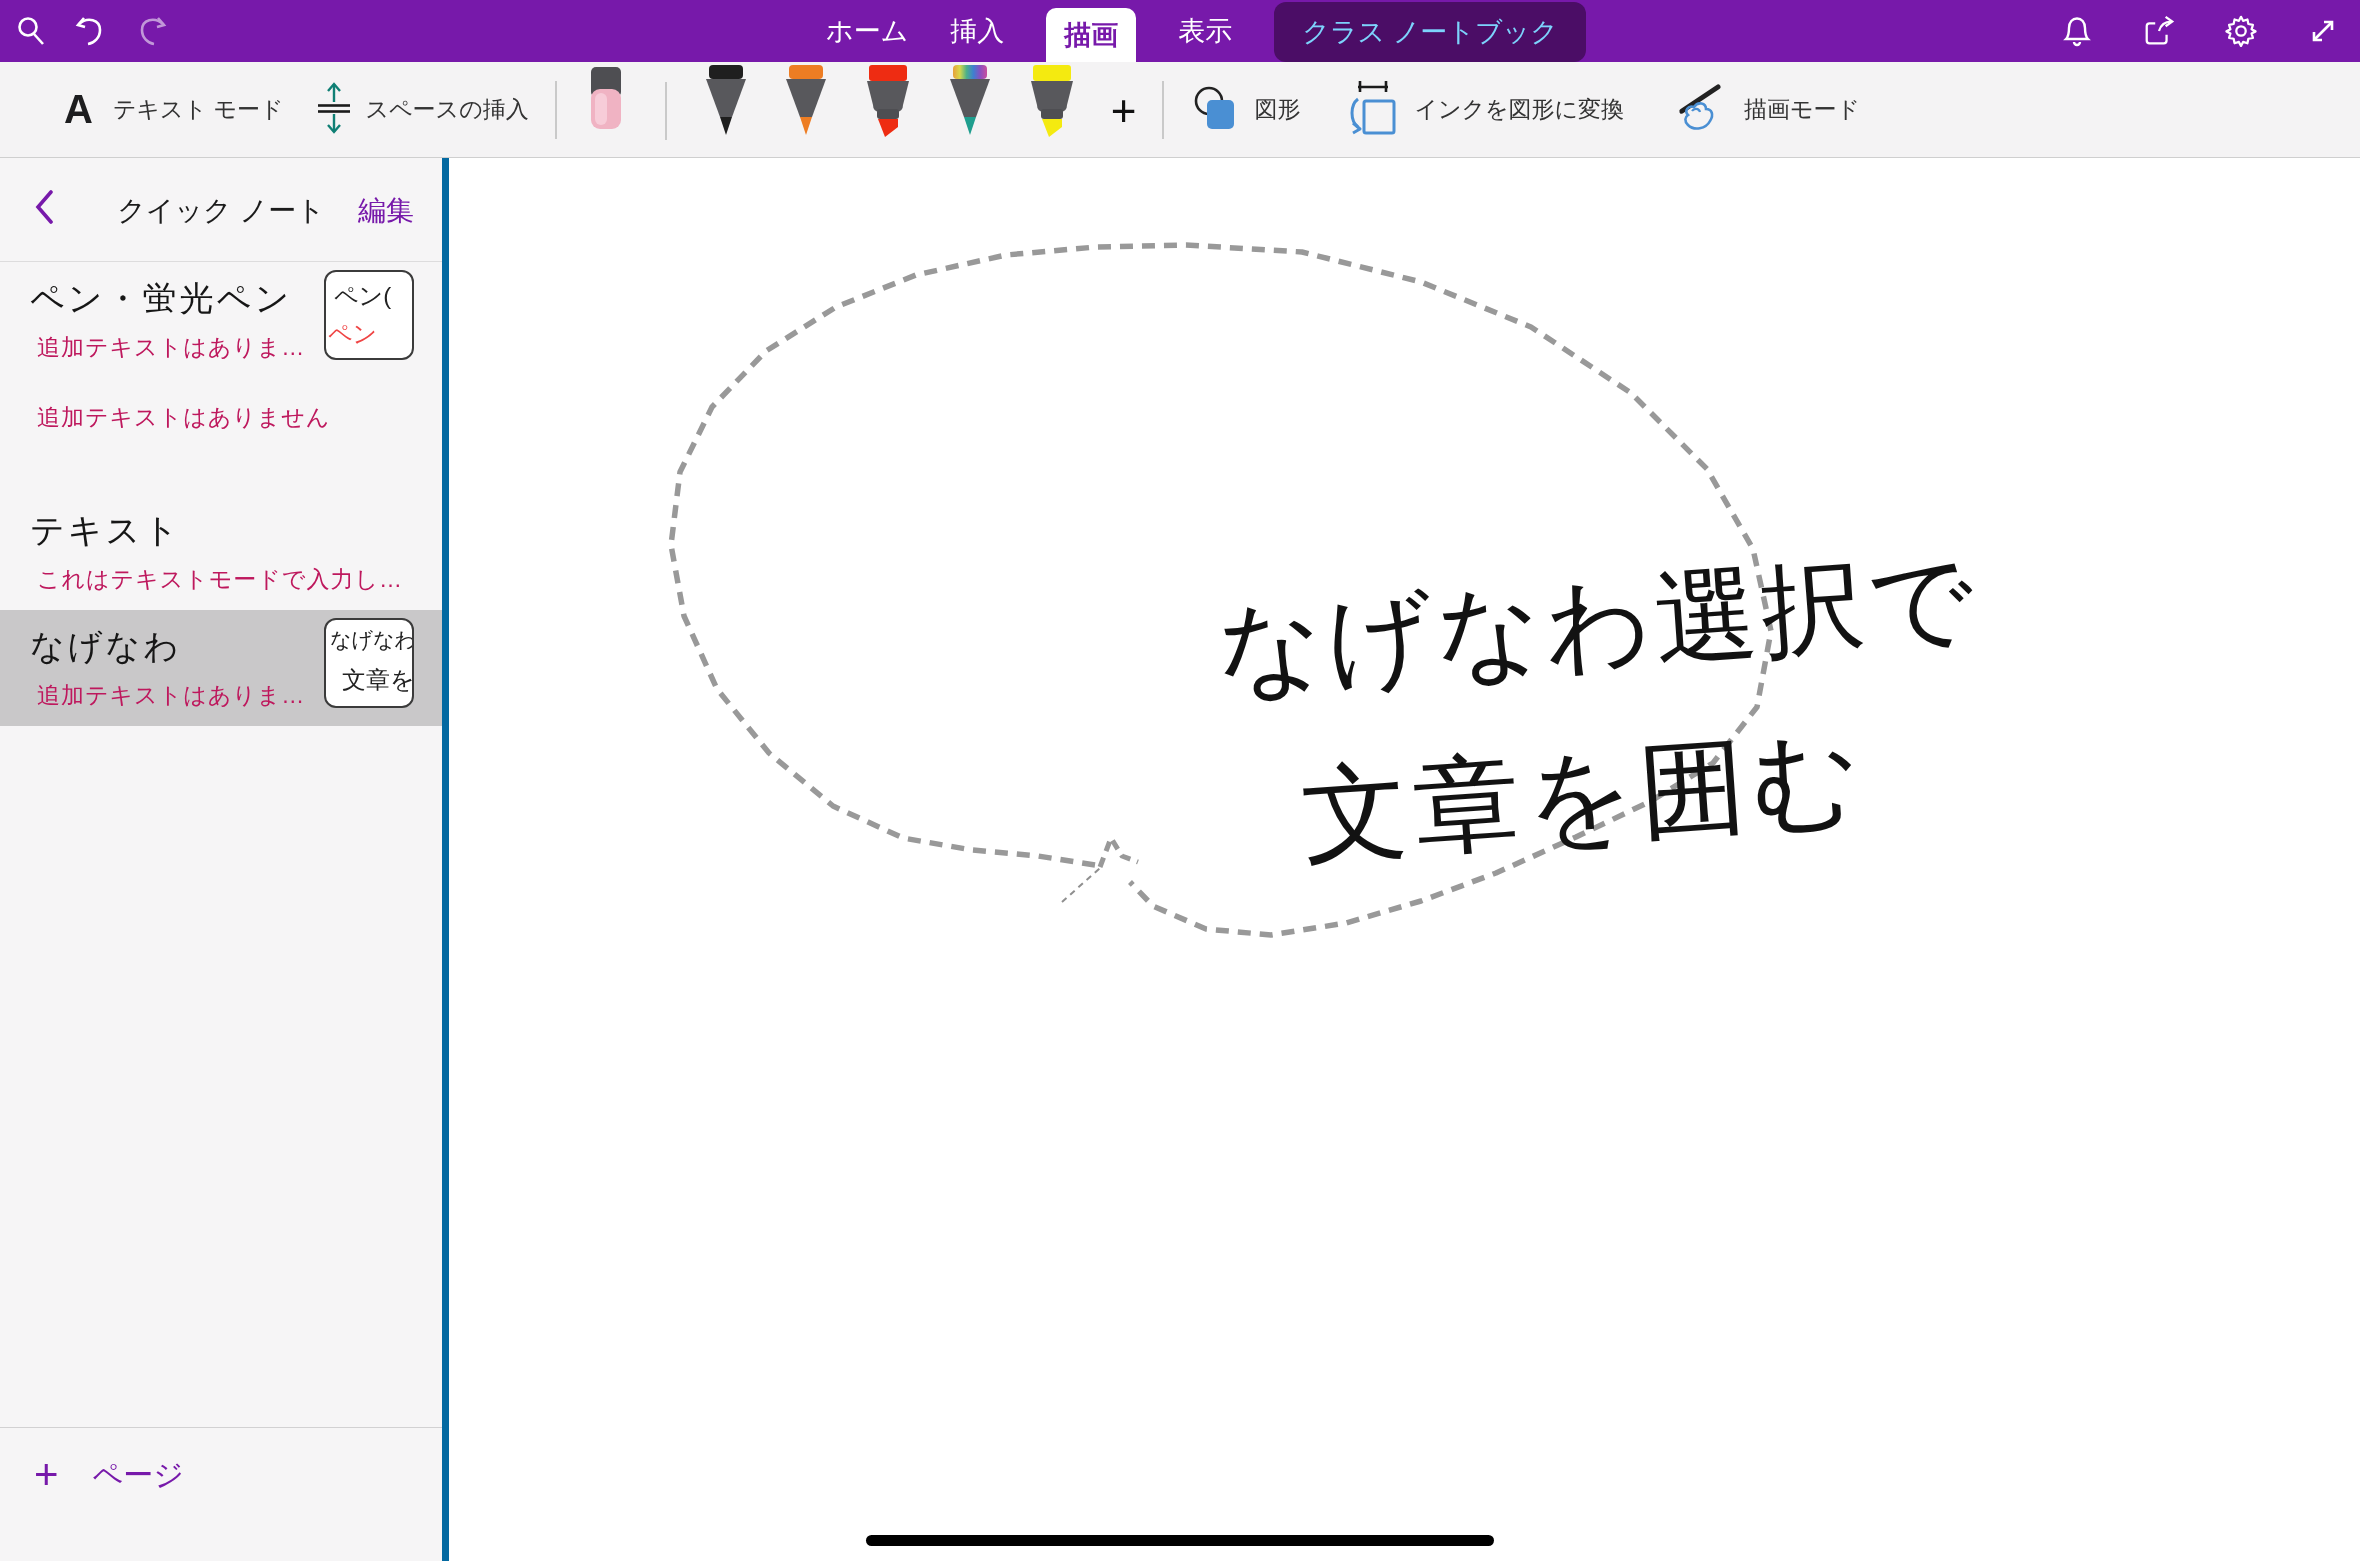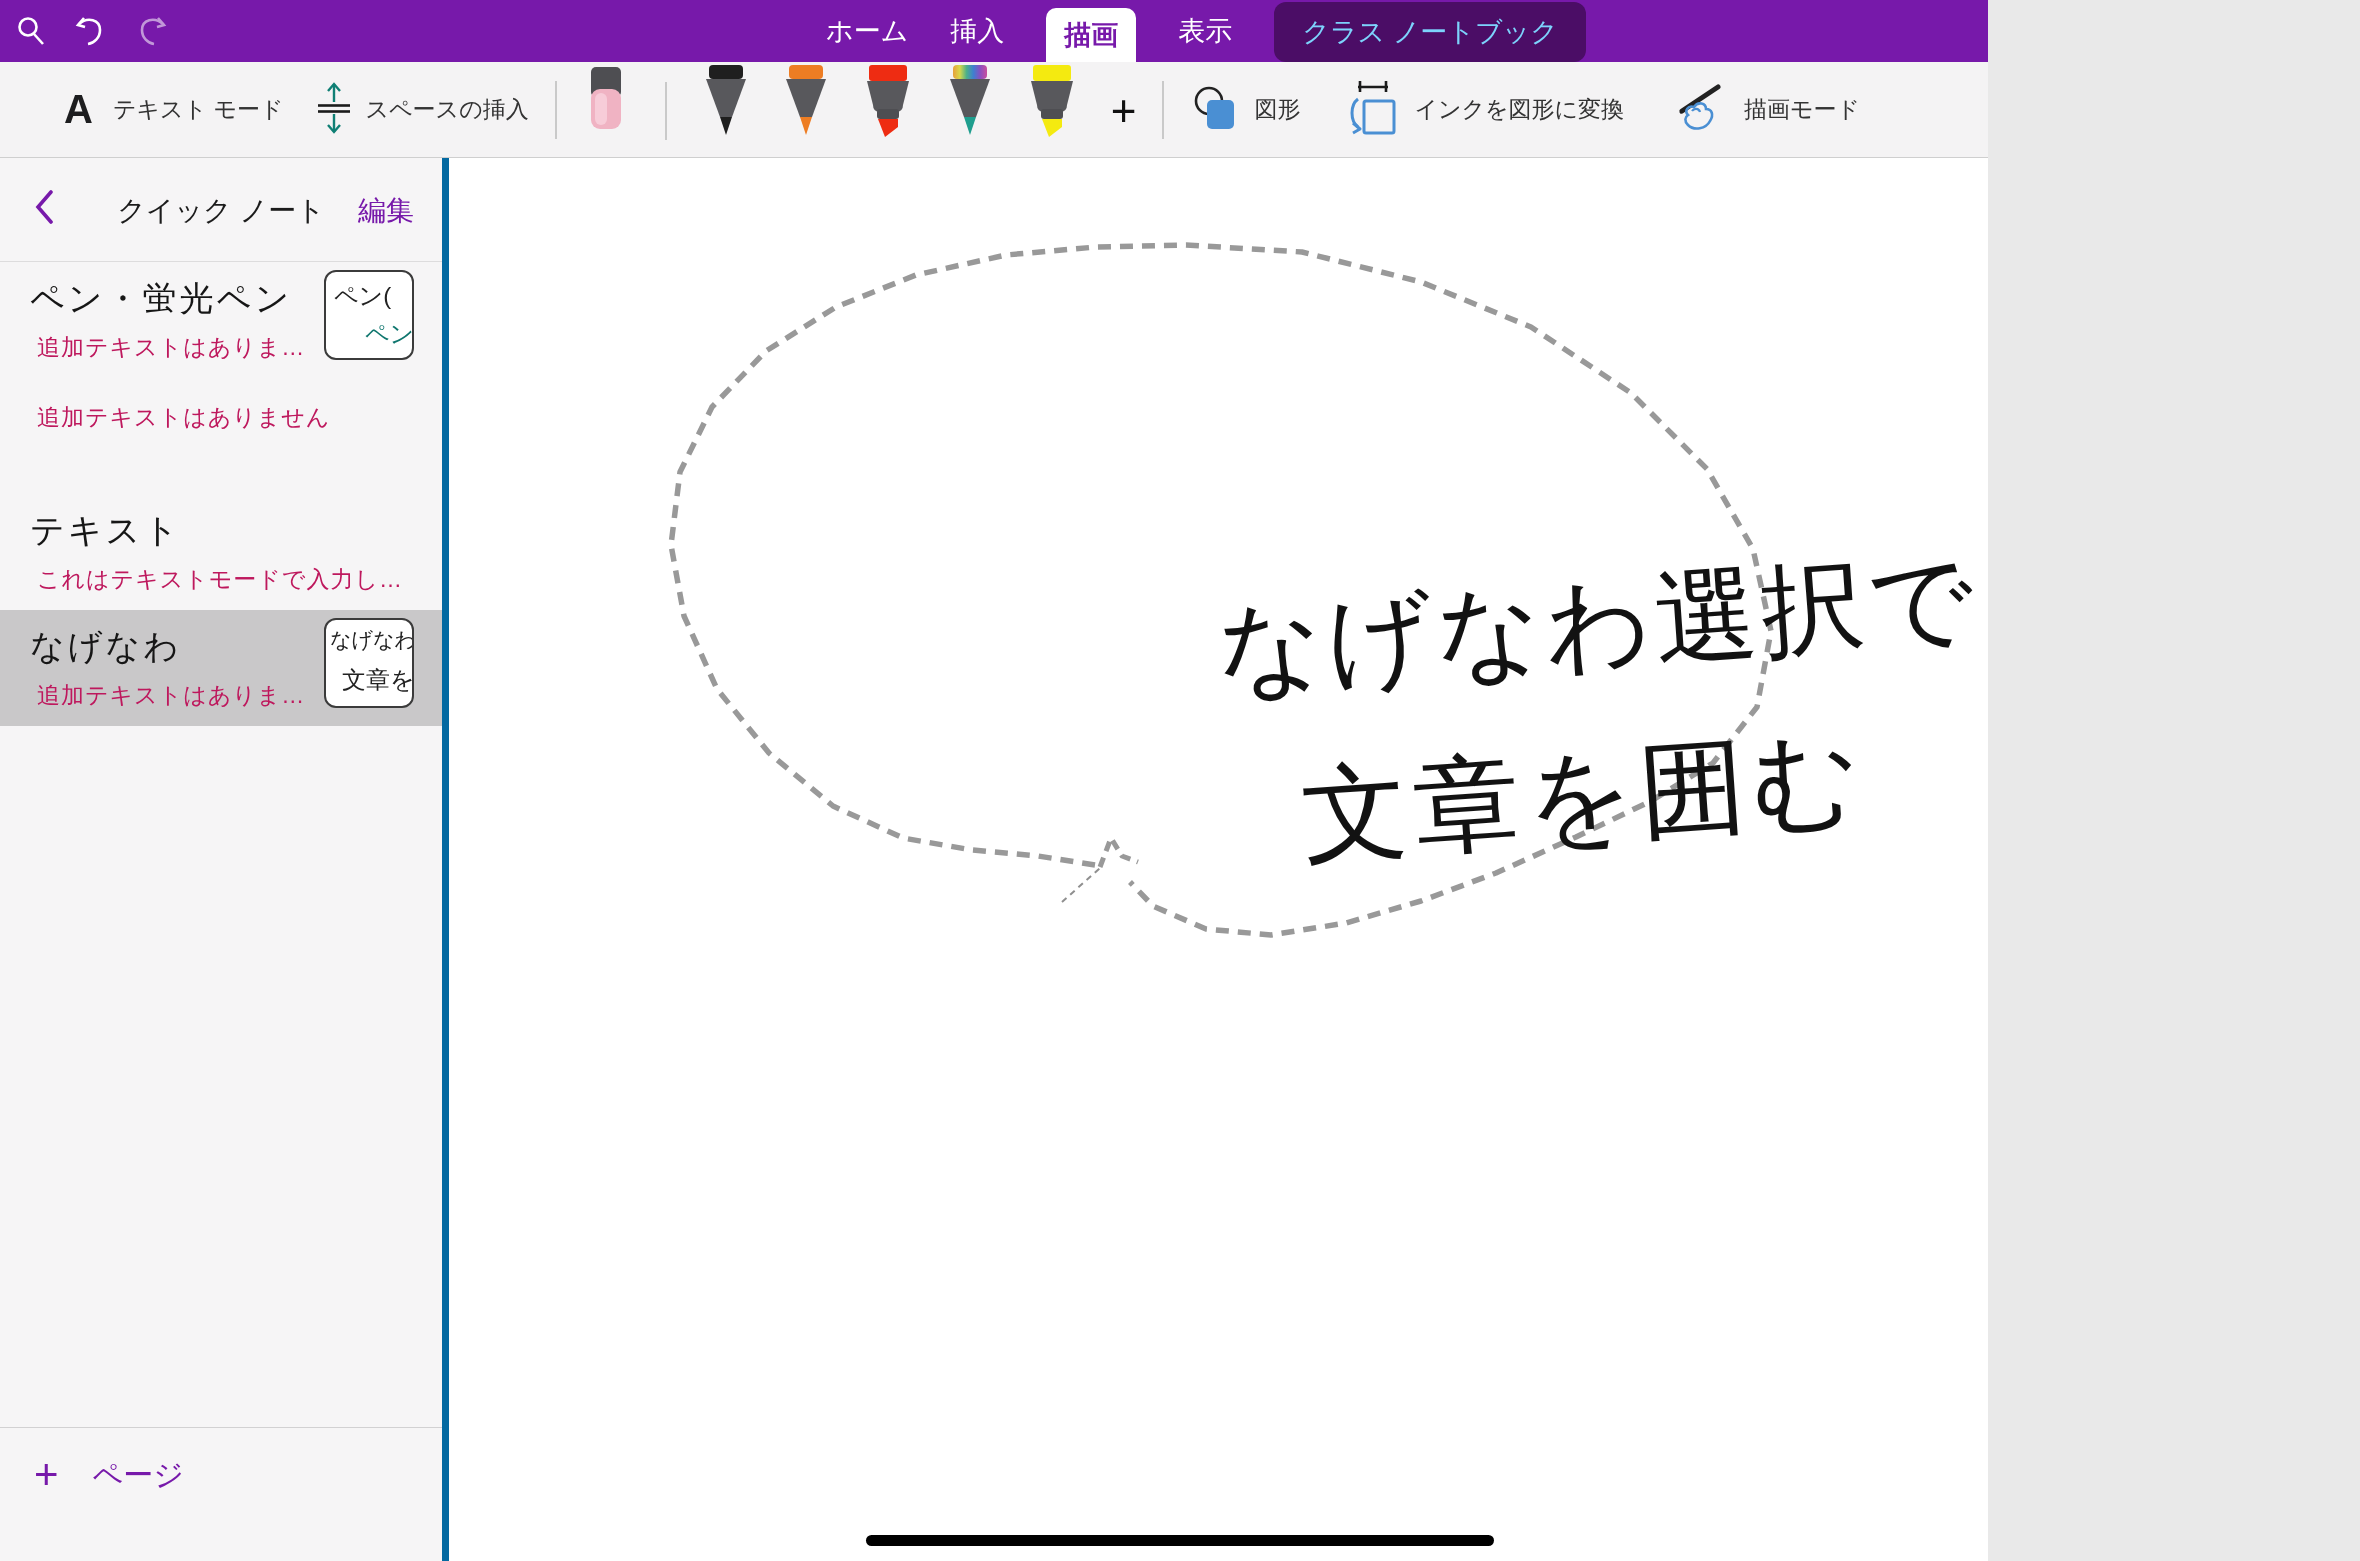--- a/index.html
+++ b/index.html
@@ -1,17 +1,17 @@
 <!DOCTYPE html>
 <html><head>
 <meta charset="utf-8">
 <style>
   html,body{margin:0;padding:0;background:#e9e9e9;}
   *{box-sizing:border-box;font-family:"Liberation Sans","DejaVu Sans",sans-serif;}
-  .screen{position:relative;width:1988px;height:1561px;background:#fff;overflow:hidden;}
+  .screen{position:relative;width:2360px;height:1561px;background:#fff;overflow:hidden;}
 
   
   .topbar{position:absolute;left:0;top:0;width:2360px;height:62px;background:#7719AA;}
   .tb-left{position:absolute;left:14px;top:0;height:62px;display:flex;align-items:center;gap:26px;}
   .tb-right{position:absolute;right:20px;top:0;height:62px;display:flex;align-items:center;gap:48px;}
   .icon-btn{width:34px;height:34px;display:flex;align-items:center;justify-content:center;cursor:pointer;}
   .icon-btn svg{display:block;}
   .dimmed{opacity:.55;}
 
   .tabs{position:absolute;left:826px;top:0;height:62px;display:flex;align-items:center;gap:42px;}
@@ -44,21 +44,21 @@
   .sb-title{position:absolute;left:0;right:0;top:34px;text-align:center;font-size:28px;color:#1b1b1b;}
   .sb-edit{position:absolute;right:28px;top:34px;font-size:28px;color:#7719AA;cursor:pointer;}
   .page-item{position:relative;height:116px;padding:14px 0 0 30px;cursor:pointer;}
   .page-item.selected{background:#C9C8C9;}
   .ink{font-size:34px;color:#161616;letter-spacing:3px;}
   .pi-sub{font-size:23px;color:#be185d;margin-top:10px;letter-spacing:1px;margin-left:7px;}
   .thumb{position:absolute;right:28px;top:8px;width:90px;height:90px;background:#fff;
       border:2px solid #3B3B3B;border-radius:12px;overflow:hidden;}
   .thumb span{position:absolute;white-space:nowrap;}
   .t-black1{left:8px;top:8px;font-size:24px;color:#222;}
-  .t-orange{left:2px;top:46px;font-size:24px;color:#0f766e;margin-left:37px;}
+  .t-orange{left:2px;top:46px;font-size:24px;color:#ef4444;}
   .t-black2{left:4px;top:6px;font-size:21px;color:#222;}
   .t-black3{left:16px;top:44px;font-size:24px;color:#222;}
   .sb-footer{position:absolute;left:0;bottom:0;width:100%;height:134px;border-top:1px solid #D2D1D2;}
   .add-page{position:absolute;left:34px;top:26px;display:flex;align-items:center;gap:34px;
       color:#7719AA;cursor:pointer;}
   .add-page .plus{font-size:42px;font-weight:300;line-height:1;}
   .add-page .lbl{font-size:30px;}
 
   
   .canvas{position:absolute;left:450px;top:158px;width:1910px;height:1403px;background:#FFFFFF;}

